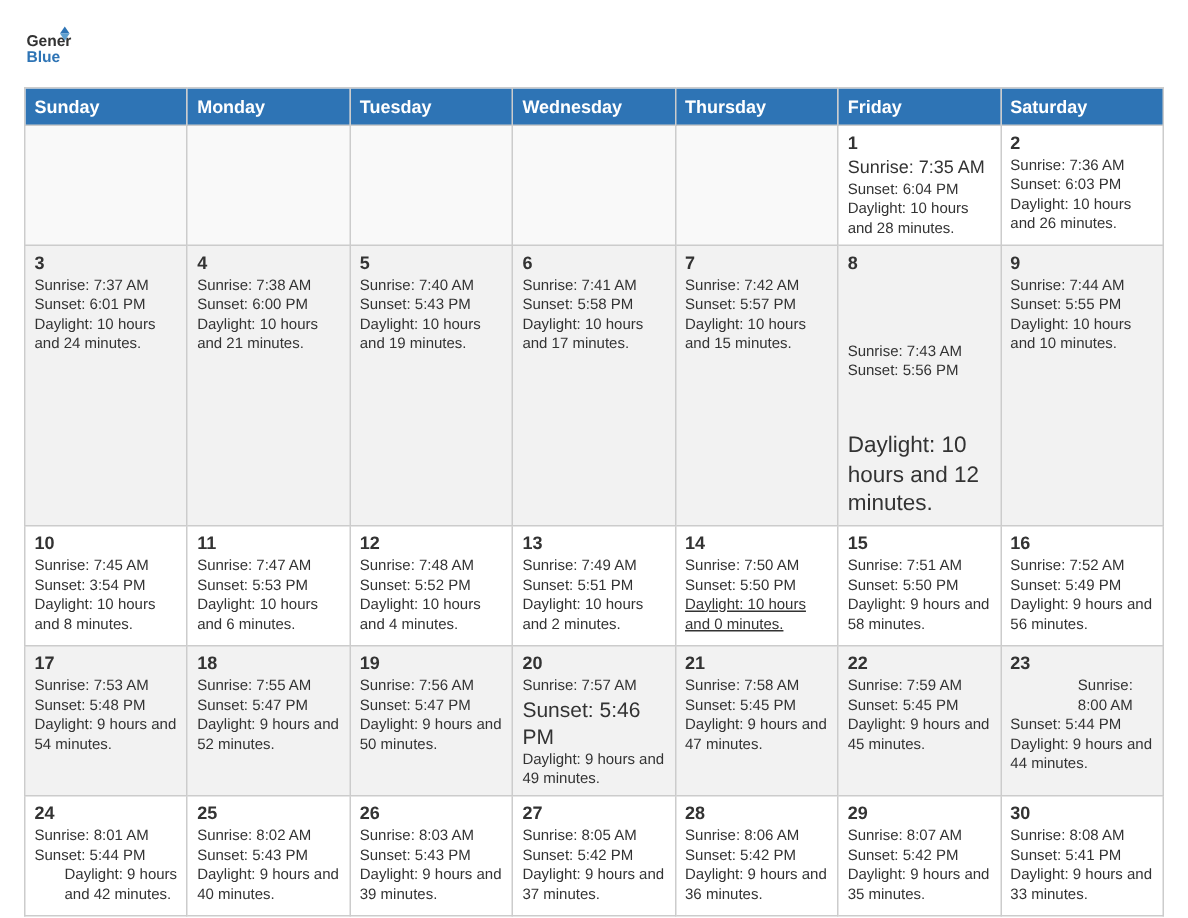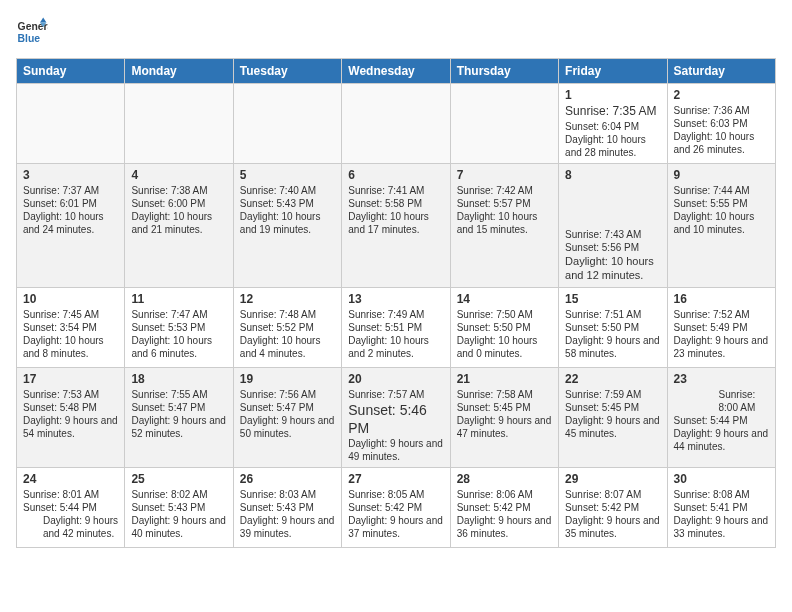--- a/index.html
+++ b/index.html
@@ -151,21 +151,21 @@
         <td>
           <span class="day-num">7</span>
           <div style="font-size: 10px; line-height: 1.3;">Sunrise: 7:42 AM</div>
           <div style="font-size: 10px; line-height: 1.3;">Sunset: 5:57 PM</div>
           <div style="font-size: 10px; line-height: 1.3;">Daylight: 10 hours and 15 minutes.</div>
         </td>
         <td>
           <span class="day-num">8</span>
           <div style="font-size: 10px; line-height: 1.3; margin-top: 46px;">Sunrise: 7:43 AM</div>
           <div style="font-size: 10px; line-height: 1.3;">Sunset: 5:56 PM</div>
-          <div style="font-size: 11px; line-height: 1.3;">Daylight: 10 hours and 12 minutes.</div>
+          <div style="font-size: 15px; line-height: 1.3; margin-top: 33px;">Daylight: 10 hours and 12 minutes.</div>
         </td>
         <td>
           <span class="day-num">9</span>
           <div style="font-size: 10px; line-height: 1.3;">Sunrise: 7:44 AM</div>
           <div style="font-size: 10px; line-height: 1.3;">Sunset: 5:55 PM</div>
           <div style="font-size: 10px; line-height: 1.3;">Daylight: 10 hours and 10 minutes.</div>
         </td>
       </tr>
       <tr>
         <td>
@@ -189,33 +189,33 @@
         <td>
           <span class="day-num">13</span>
           <div style="font-size: 10px; line-height: 1.3;">Sunrise: 7:49 AM</div>
           <div style="font-size: 10px; line-height: 1.3;">Sunset: 5:51 PM</div>
           <div style="font-size: 10px; line-height: 1.3;">Daylight: 10 hours and 2 minutes.</div>
         </td>
         <td>
           <span class="day-num">14</span>
           <div style="font-size: 10px; line-height: 1.3;">Sunrise: 7:50 AM</div>
           <div style="font-size: 10px; line-height: 1.3;">Sunset: 5:50 PM</div>
-          <div style="font-size: 10px; line-height: 1.3;">Daylight: 10 hours and 0 minutes.</div>
+          <div style="font-size: 10px; line-height: 1.3; text-decoration: underline;">Daylight: 10 hours and 0 minutes.</div>
         </td>
         <td>
           <span class="day-num">15</span>
           <div style="font-size: 10px; line-height: 1.3;">Sunrise: 7:51 AM</div>
           <div style="font-size: 10px; line-height: 1.3;">Sunset: 5:50 PM</div>
           <div style="font-size: 10px; line-height: 1.3;">Daylight: 9 hours and 58 minutes.</div>
         </td>
         <td>
           <span class="day-num">16</span>
           <div style="font-size: 10px; line-height: 1.3;">Sunrise: 7:52 AM</div>
           <div style="font-size: 10px; line-height: 1.3;">Sunset: 5:49 PM</div>
-          <div style="font-size: 10px; line-height: 1.3;">Daylight: 9 hours and 23 minutes.</div>
+          <div style="font-size: 10px; line-height: 1.3;">Daylight: 9 hours and 56 minutes.</div>
         </td>
       </tr>
       <tr>
         <td>
           <span class="day-num">17</span>
           <div style="font-size: 10px; line-height: 1.3;">Sunrise: 7:53 AM</div>
           <div style="font-size: 10px; line-height: 1.3;">Sunset: 5:48 PM</div>
           <div style="font-size: 10px; line-height: 1.3;">Daylight: 9 hours and 54 minutes.</div>
         </td>
         <td>

